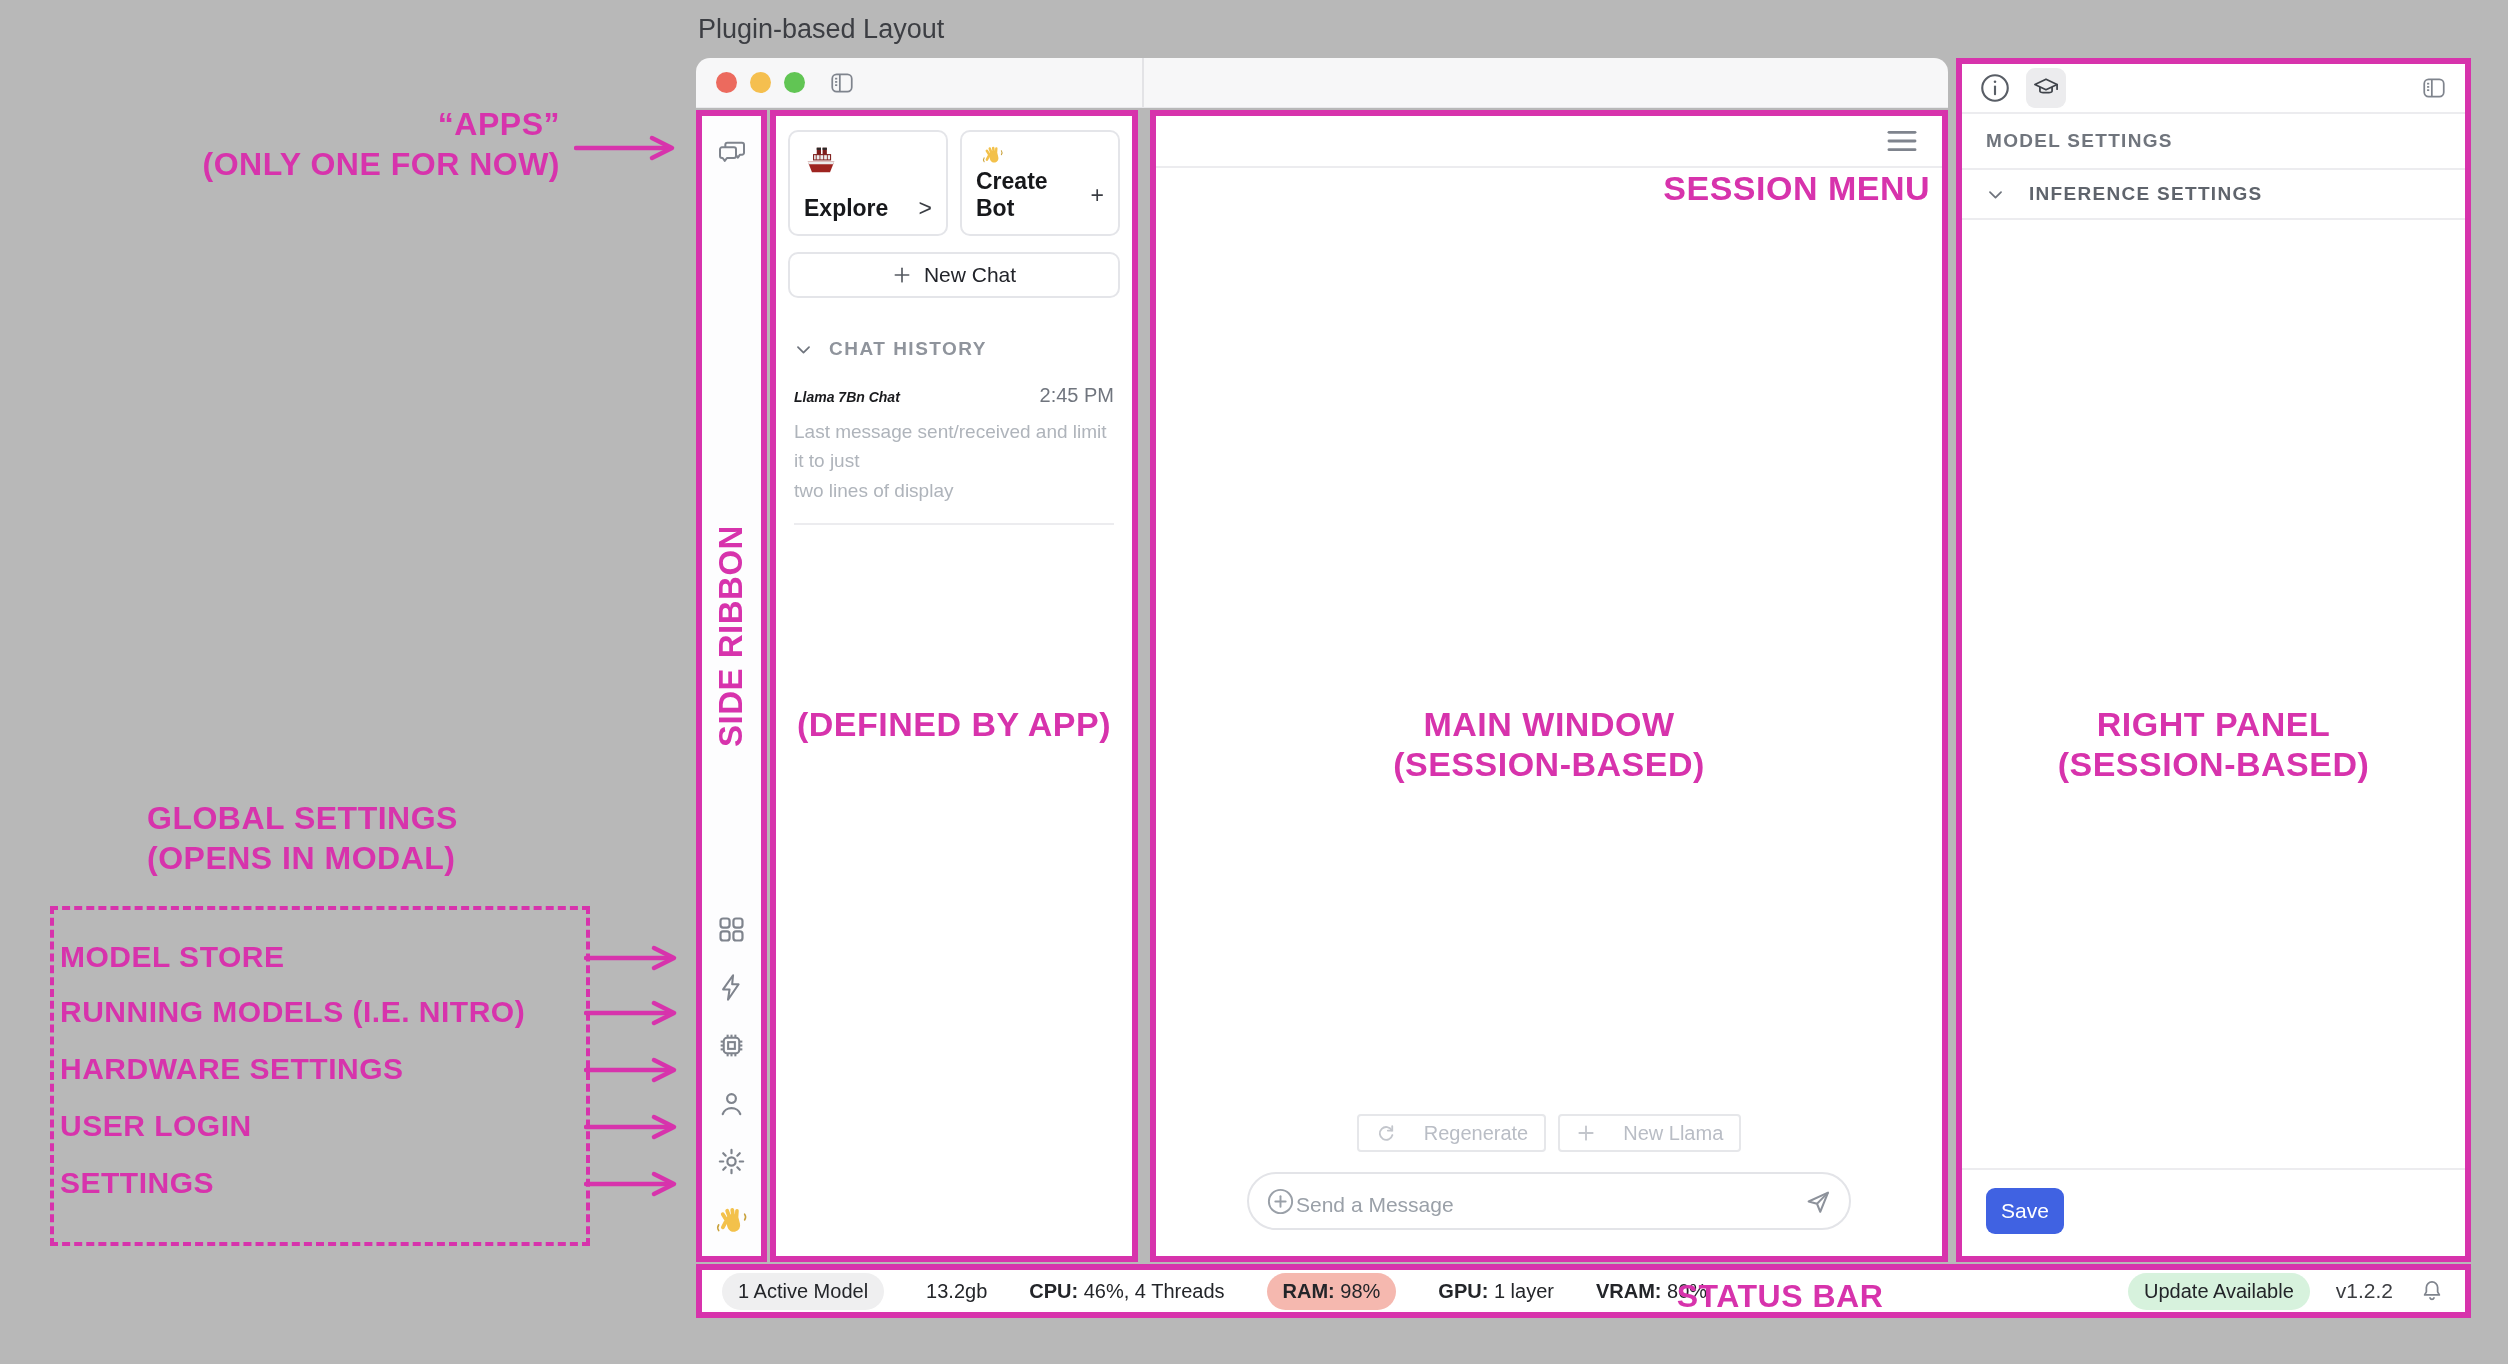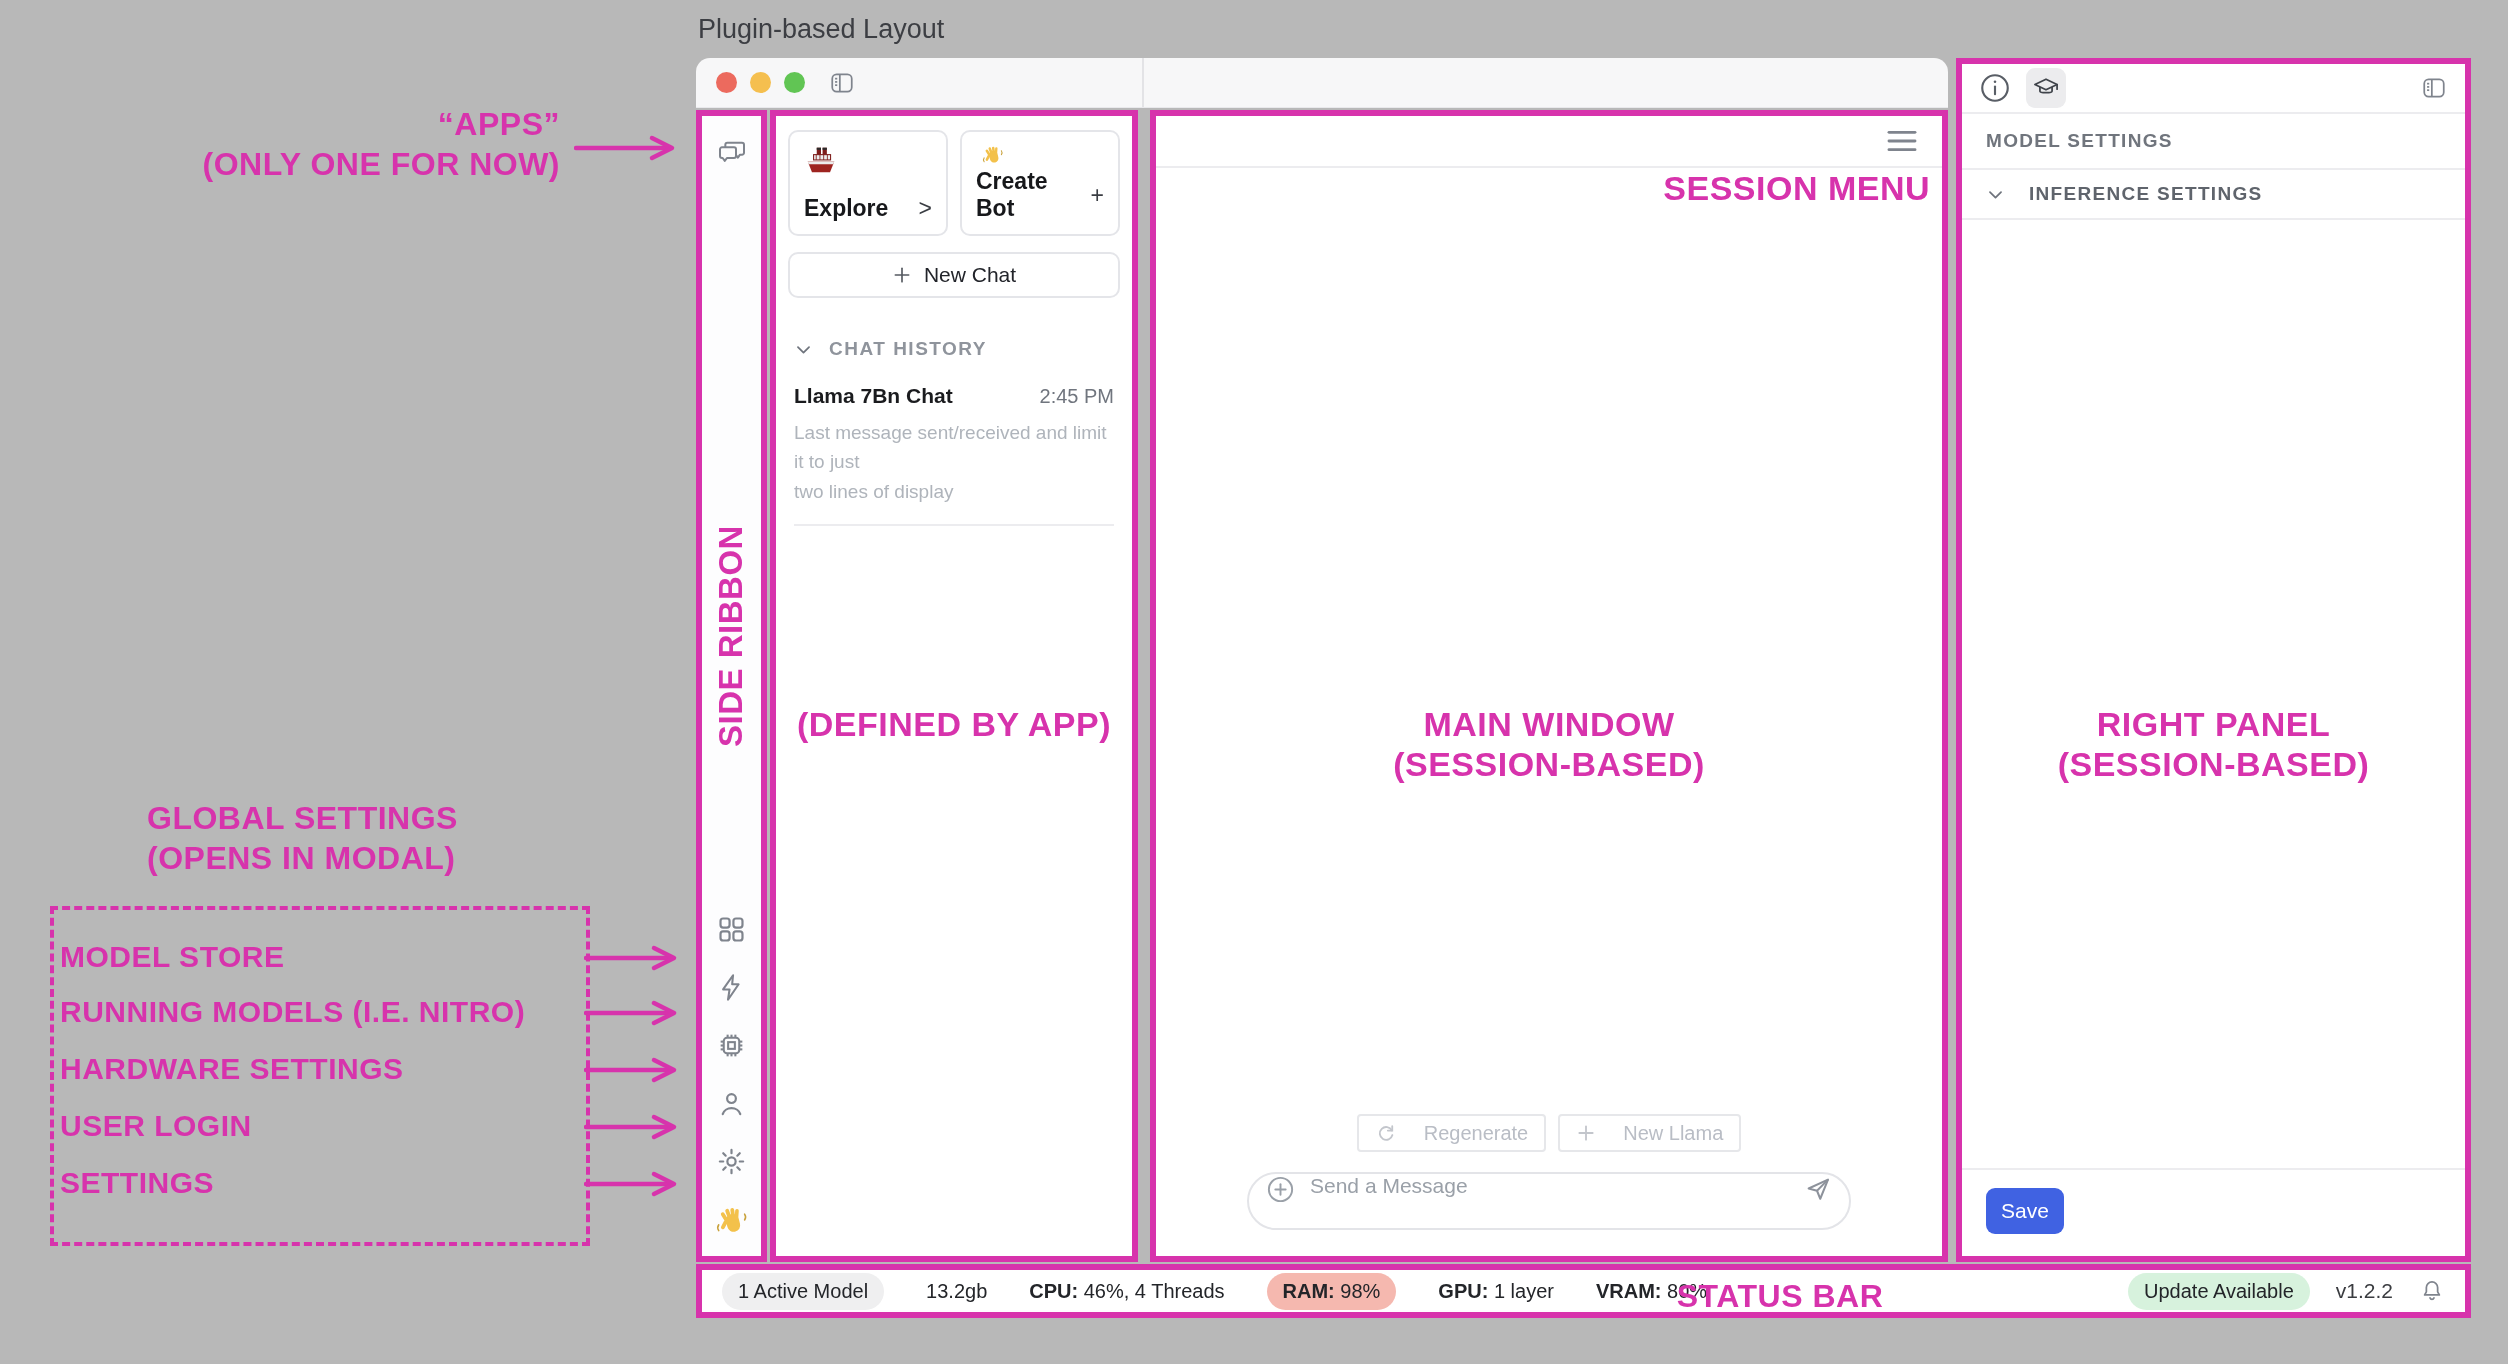--- a/index.html
+++ b/index.html
@@ -54,35 +54,35 @@
     padding:12px 14px;display:flex;flex-direction:column;justify-content:space-between;}
   .card-bottom{display:flex;align-items:center;justify-content:space-between;}
   .card-label{font-size:23px;font-weight:bold;color:#17181B;}
   .card-affix{font-size:23px;color:#3A3D43;}
   .new-chat{margin-top:16px;height:46px;border:2px solid #E4E5E9;border-radius:10px;background:#fff;
     display:flex;align-items:center;justify-content:center;gap:12px;font-size:21px;color:#22242A;cursor:pointer;}
   .history-header{margin-top:40px;display:flex;align-items:center;gap:16px;padding:0 6px;}
   .history-title{font-size:19px;font-weight:bold;letter-spacing:1.5px;color:var(--muted);}
   .chat-item{margin-top:24px;padding:0 6px;cursor:pointer;}
   .chat-item-top{display:flex;justify-content:space-between;align-items:baseline;}
-  .chat-item-title{font-size:21px;font-weight:bold;color:var(--ink);}
+  .chat-item-title{font-size:14px;font-weight:bold;color:var(--ink);font-style:italic;}
   .chat-item-time{font-size:20px;color:#70757E;}
   .chat-item-preview{margin-top:10px;font-size:19px;line-height:1.55;color:var(--faint);}
   .chat-divider{margin-top:18px;height:2px;background:var(--divider);}
 
   
   .main-header{height:52px;border-bottom:2px solid var(--divider);display:flex;align-items:center;
     justify-content:flex-end;padding:0 22px;flex:0 0 auto;}
   .main-body{flex:1;display:flex;flex-direction:column;}
   .main-bottom{margin-top:auto;display:flex;flex-direction:column;align-items:center;padding-bottom:26px;}
   .thread-actions{display:flex;gap:12px;margin-bottom:20px;}
   .ghost-btn{height:38px;border:2px solid #E6E7EA;border-radius:4px;background:#fff;color:#B9BDC5;
     font-size:20px;display:flex;align-items:center;gap:27px;padding:0 16px;cursor:pointer;}
   .message-bar{width:604px;height:58px;border:2px solid #E3E4E8;border-radius:30px;background:#fff;
-    display:flex;align-items:flex-start;gap:14px;padding:0 16px;}
+    display:flex;align-items:flex-end;padding:11px 16px;}
   .message-input{flex:1;border:none;outline:none;font-size:21px;color:#2A2C30;background:transparent;
     font-family:"Liberation Sans",sans-serif;}
   .message-input::placeholder{color:#9AA0A8;}
 
   
   .right-header{height:50px;display:flex;align-items:center;gap:14px;padding:0 16px;
     border-bottom:2px solid var(--divider);flex:0 0 auto;}
   .icon-chip{width:40px;height:40px;border-radius:9px;background:#ECECEE;display:flex;align-items:center;justify-content:center;cursor:pointer;}
   .right-header .spacer{flex:1;}
   .rp-title-row{height:56px;display:flex;align-items:center;padding-left:24px;border-bottom:2px solid var(--divider);flex:0 0 auto;}

